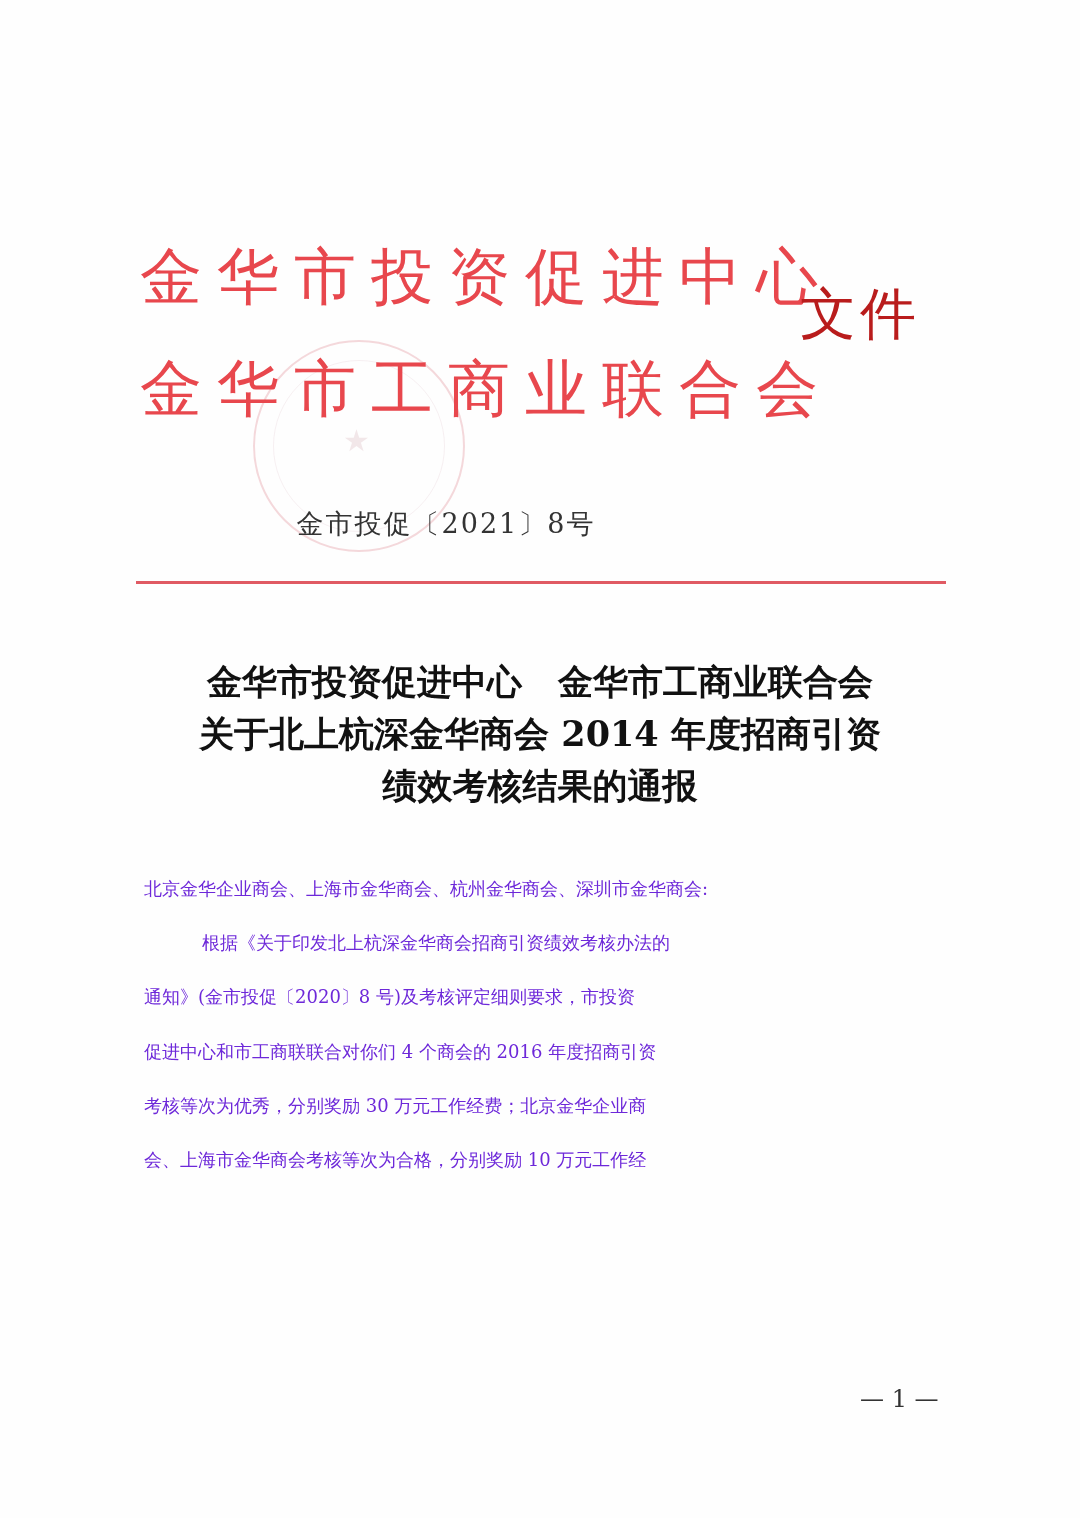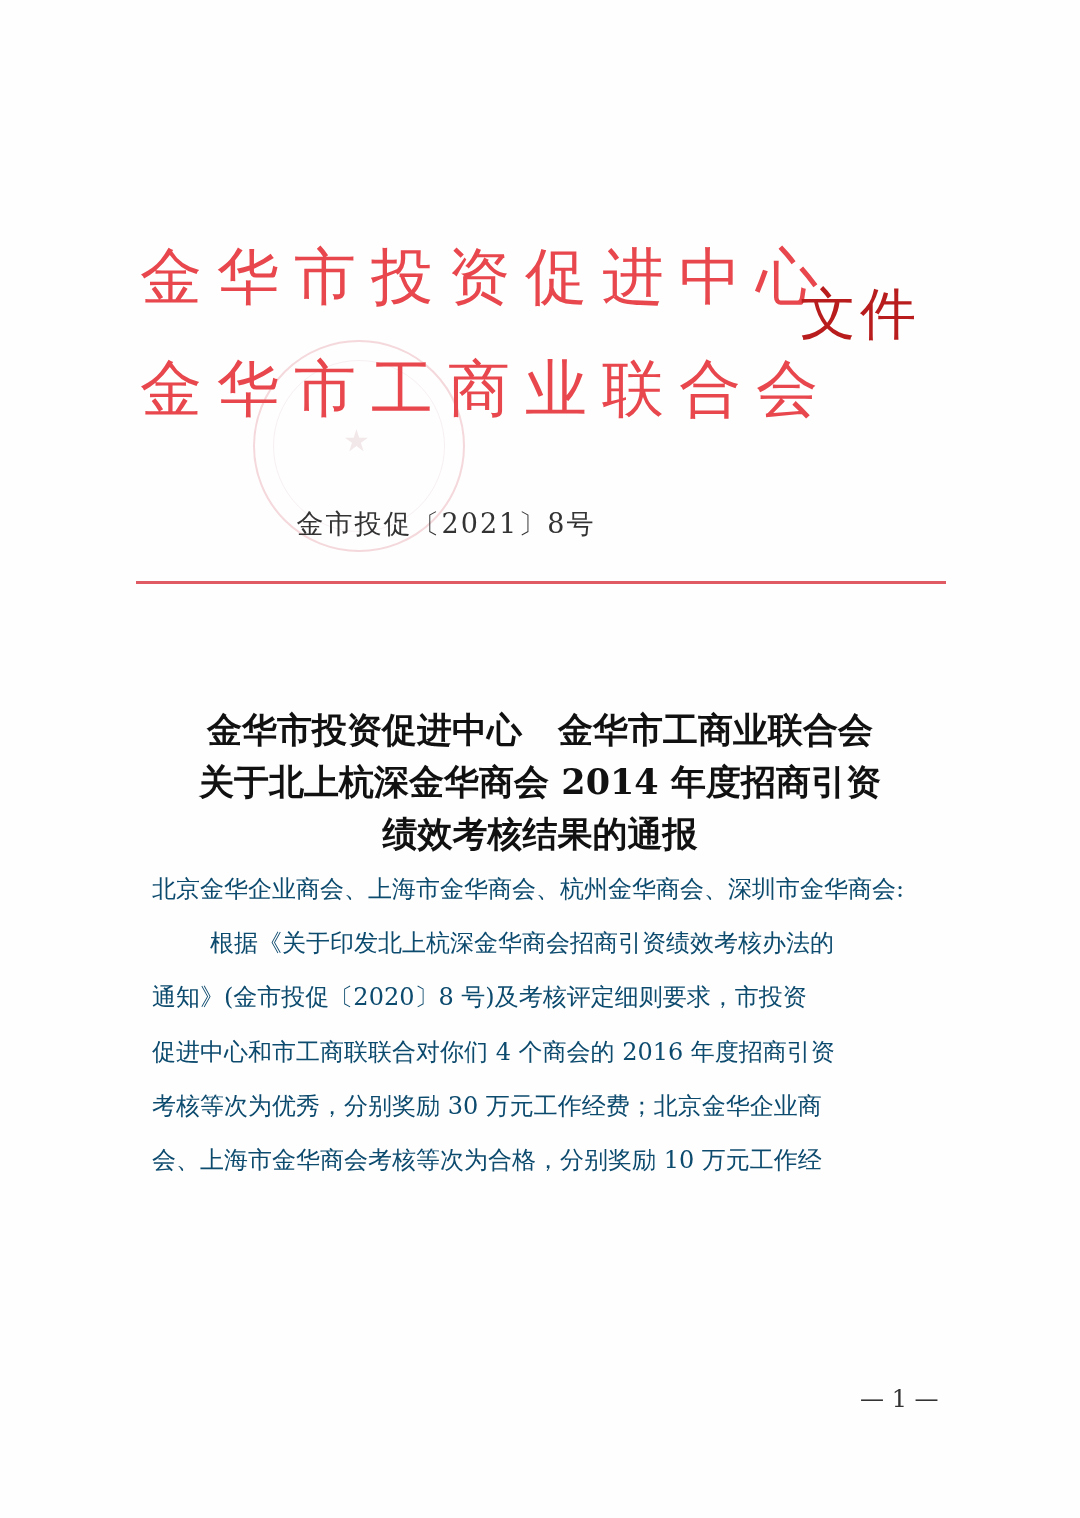--- a/index.html
+++ b/index.html
@@ -103,33 +103,32 @@
     position: absolute;
     left: 140px;
     width: 800px;
     top: 656px;
     text-align: center;
     font-family: "DejaVu Serif", "Liberation Serif", serif;
     font-weight: bold;
     font-size: 35px;
     line-height: 52px;
     color: #111111;
-    margin-top: 48px;
   }
   .title div { white-space: nowrap; }
   .title .gap { display: inline-block; width: 36px; }
   
   .body-text {
     position: absolute;
-    left: 152px;
+    left: 144px;
     width: 820px;
     top: 862px;
-    font-size: 24px;
+    font-size: 18px;
     line-height: 54.2px;
-    color: #0c4a6e;
+    color: #6d28d9;
   }
   .body-text .line {
     white-space: nowrap;
     height: 54.2px;
   }
   .body-text .indent { padding-left: 58px; }
   
   .page-number {
     position: absolute;
     left: 860px;

